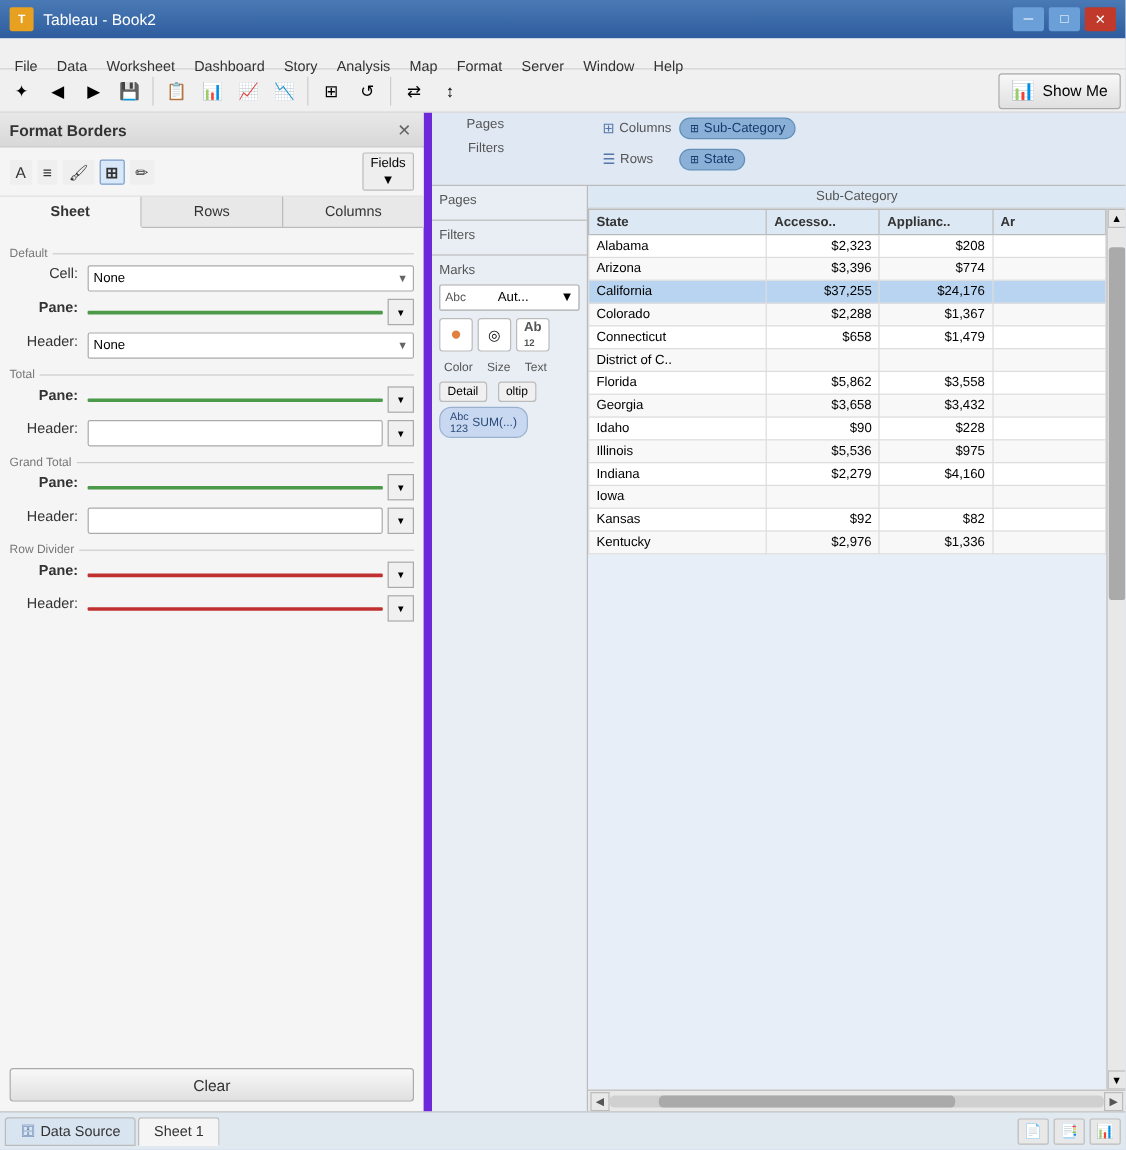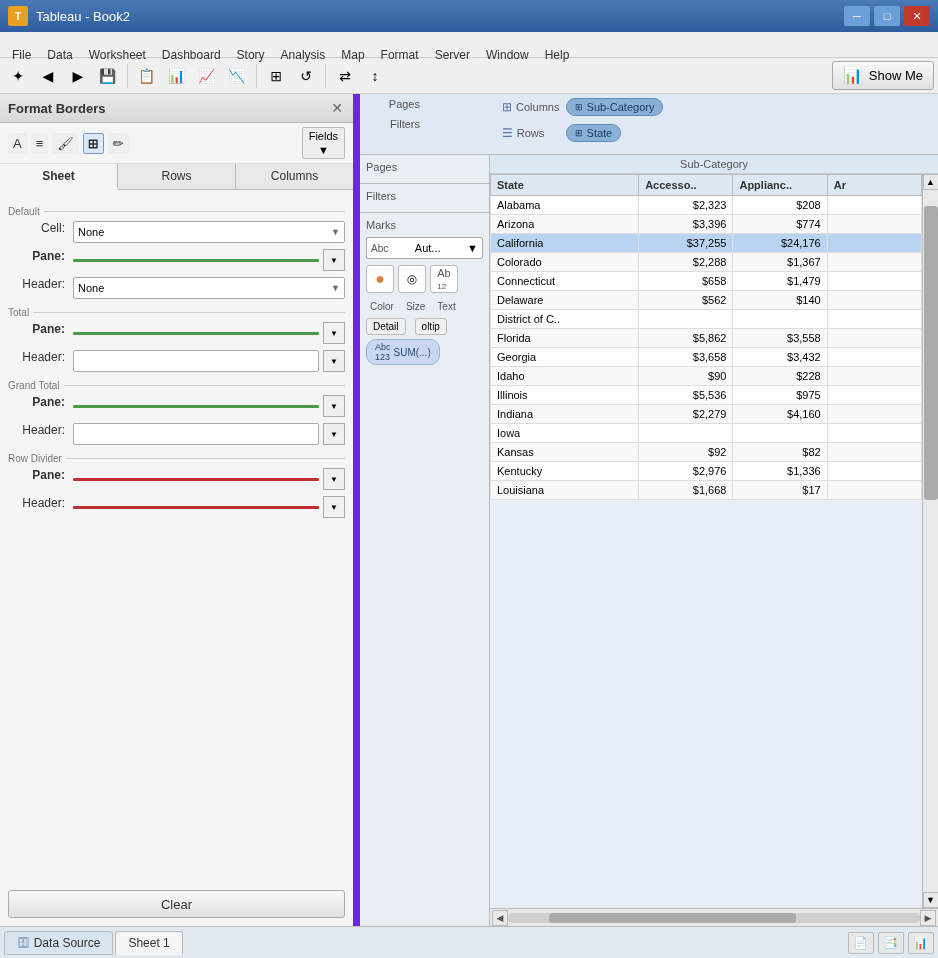--- a/index.html
+++ b/index.html
@@ -345,21 +345,21 @@
             <span>▼</span>
           </div>
           <div class="marks-icons-row">
             <div class="marks-icon-btn">
               <span style="color:#e08040; font-size:16px;">●</span>
             </div>
             <div class="marks-icon-btn">
               <span style="font-size:12px;">◎</span>
             </div>
             <div class="marks-icon-btn">
-              <span style="font-size:11px; color:#555;">Ab<br><span style="font-size:8px;">12</span></span>
+              <span style="font-size:11px; color:#555;font-weight:bold;">Ab<br><span style="font-size:8px;">12</span></span>
             </div>
           </div>
           <div style="display:flex; gap:4px; margin-bottom:4px;">
             <span style="font-size:10px; color:#555; padding: 2px 4px;">Color</span>
             <span style="font-size:10px; color:#555; padding: 2px 4px;">Size</span>
             <span style="font-size:10px; color:#555; padding: 2px 4px;">Text</span>
           </div>
           <div class="marks-row">
             <div class="marks-detail-btn">Detail</div>
             <div class="marks-detail-btn">oltip</div>
@@ -409,26 +409,20 @@
                     <td class="number">$1,367</td>
                     <td class="number"></td>
                   </tr>
                   <tr>
                     <td>Connecticut</td>
                     <td class="number">$658</td>
                     <td class="number">$1,479</td>
                     <td class="number"></td>
                   </tr>
                   <tr>
-                    <td>Delaware</td>
-                    <td class="number">$562</td>
-                    <td class="number">$140</td>
-                    <td class="number"></td>
-                  </tr>
-                  <tr>
                     <td>District of C..</td>
                     <td class="number"></td>
                     <td class="number"></td>
                     <td class="number"></td>
                   </tr>
                   <tr>
                     <td>Florida</td>
                     <td class="number">$5,862</td>
                     <td class="number">$3,558</td>
                     <td class="number"></td>
@@ -466,26 +460,20 @@
                   <tr>
                     <td>Kansas</td>
                     <td class="number">$92</td>
                     <td class="number">$82</td>
                     <td class="number"></td>
                   </tr>
                   <tr>
                     <td>Kentucky</td>
                     <td class="number">$2,976</td>
                     <td class="number">$1,336</td>
-                    <td class="number"></td>
-                  </tr>
-                  <tr>
-                    <td>Louisiana</td>
-                    <td class="number">$1,668</td>
-                    <td class="number">$17</td>
                     <td class="number"></td>
                   </tr>
                 </tbody>
             </table>
           </div>
           <div class="v-scrollbar">
             <div class="v-scroll-arrow">▲</div>
             <div class="v-scroll-thumb"></div>
             <div class="v-scroll-arrow" style="margin-top:auto;">▼</div>
           </div>

